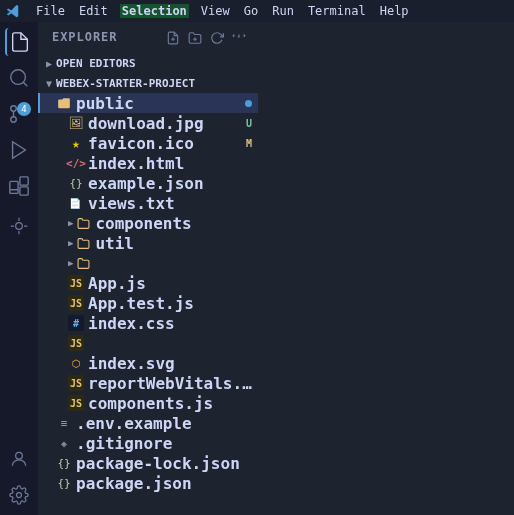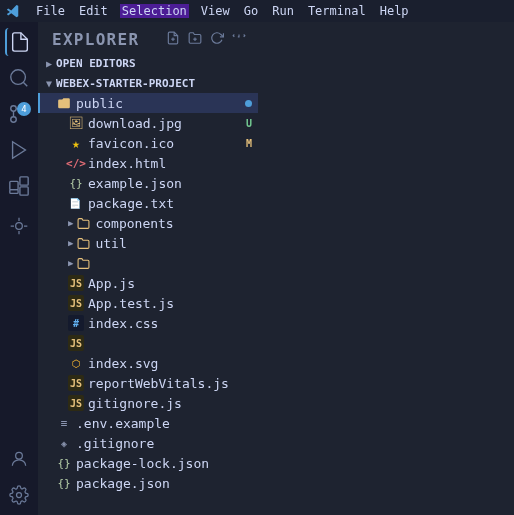--- a/index.html
+++ b/index.html
@@ -32,21 +32,21 @@
     .titlebar-menu {
       display: flex;
       gap: 10px;
       font-size: 12px;
       color: #cdd6f4;
     }
     .titlebar-menu span {
       cursor: pointer;
       padding: 0 2px;
     }
-    .titlebar-menu .active { background: #4c1d95; }
+    .titlebar-menu .active { background: #14532d; font-weight: bold; }
     
     .main {
       display: flex;
       flex: 1;
       overflow: hidden;
     }
     
     .activity-bar {
       width: 38px;
       background: #16192a;
@@ -89,24 +89,24 @@
     .sidebar {
       width: 220px;
       background: #1e2330;
       display: flex;
       flex-direction: column;
       overflow: hidden;
       flex-shrink: 0;
     }
     .sidebar-header {
       display: flex;
-      align-items: flex-end;
+      align-items: flex-start;
       justify-content: space-between;
       padding: 8px 10px 4px 14px;
-      font-size: 16px;
+      font-size: 12px;
       font-weight: 700;
       letter-spacing: 0.08em;
       color: #8b95b0;
       text-transform: uppercase;
     }
     .sidebar-header-icons {
       display: flex;
       gap: 4px;
     }
     .sidebar-header-icon {
@@ -160,25 +160,26 @@
       width: 16px;
       height: 16px;
       margin-right: 4px;
       display: flex;
       align-items: center;
       justify-content: center;
       font-size: 11px;
       flex-shrink: 0;
     }
     .tree-label {
-      font-size: 13px;
+      font-size: 16px;
       white-space: nowrap;
       overflow: hidden;
       text-overflow: ellipsis;
       flex: 1;
+      font-weight: bold;
     }
     .tree-badge {
       font-size: 10px;
       font-weight: 700;
       margin-right: 6px;
     }
     
     .indent-1 { padding-left: 18px; }
     .indent-2 { padding-left: 30px; }
     .color-html { color: #e06c75; }
@@ -346,21 +347,21 @@
       <div class="tree-item indent-2">
         <span class="tree-icon color-html" style="font-size:11px;font-weight:bold;">&lt;/&gt;</span>
         <span class="tree-label">index.html</span>
       </div>
       <div class="tree-item indent-2">
         <span class="tree-icon" style="color:#b5cea8;font-size:11px;">{}</span>
         <span class="tree-label">example.json</span>
       </div>
       <div class="tree-item indent-2">
         <span class="tree-icon" style="color:#8b95b0;font-size:10px;">📄</span>
-        <span class="tree-label">package.txt</span>
+        <span class="tree-label">views.txt</span>
       </div>
 
 
       <div class="tree-item indent-2">
         <span class="section-chevron" style="font-size:9px;color:#8b95b0;margin-right:2px;">▶</span>
         <span class="tree-icon">
           <svg width="13" height="13" viewBox="0 0 24 24" fill="none" stroke="#e5c07b" stroke-width="2">
             <path d="M22 19a2 2 0 0 1-2 2H4a2 2 0 0 1-2-2V5a2 2 0 0 1 2-2h5l2 3h9a2 2 0 0 1 2 2z"></path>
           </svg>
         </span>
@@ -402,21 +403,21 @@
       <div class="tree-item indent-2">
         <span class="tree-icon" style="color:#f7b731;font-size:10px;">⬡</span>
         <span class="tree-label">index.svg</span>
       </div>
       <div class="tree-item indent-2">
         <span class="tree-icon" style="color:#e5c07b;font-size:10px;font-weight:bold;background:#2d2a14;border-radius:2px;padding:0 2px;">JS</span>
         <span class="tree-label">reportWebVitals.js</span>
       </div>
       <div class="tree-item indent-2">
         <span class="tree-icon" style="color:#e5c07b;font-size:10px;font-weight:bold;background:#2d2a14;border-radius:2px;padding:0 2px;">JS</span>
-        <span class="tree-label">gitignore.js</span>
+        <span class="tree-label">components.js</span>
       </div>
 
       <div class="tree-item indent-1">
         <span class="tree-icon" style="color:#8b95b0;font-size:11px;">≡</span>
         <span class="tree-label">.env.example</span>
       </div>
       <div class="tree-item indent-1">
         <span class="tree-icon" style="color:#8b95b0;font-size:10px;">◈</span>
         <span class="tree-label">.gitignore</span>
       </div>

